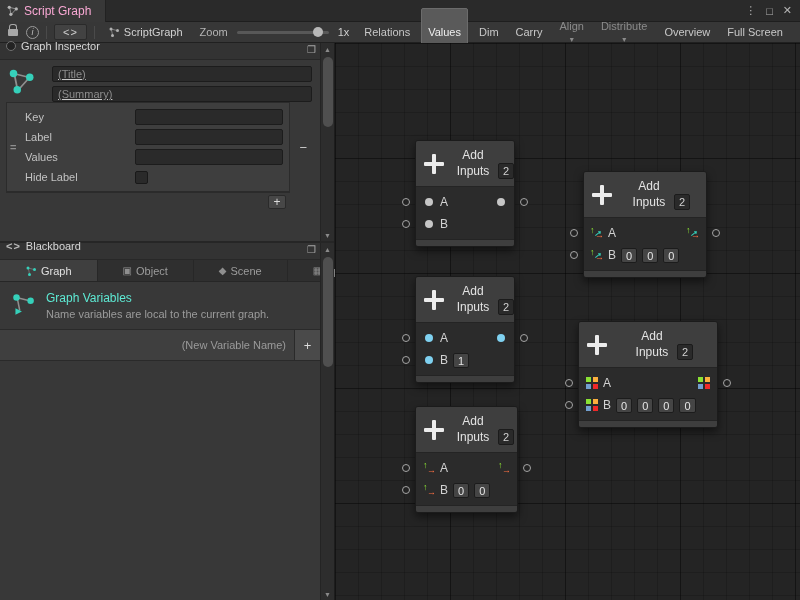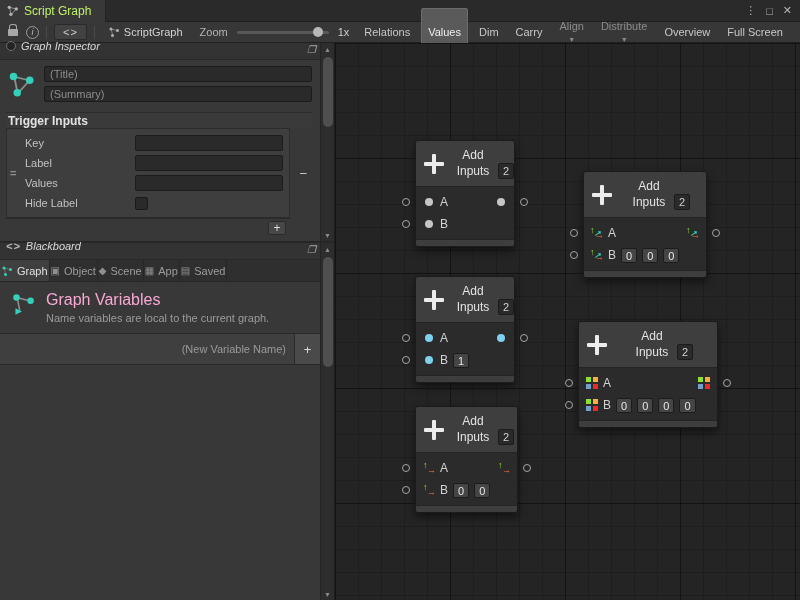--- a/index.html
+++ b/index.html
@@ -1,21 +1,21 @@
 <!DOCTYPE html>
 <html><head>
 <meta charset="utf-8">
 <style>
   * { margin:0; padding:0; box-sizing:border-box; }
   html,body { width:800px; height:600px; overflow:hidden; background:#383838;
     font-family:"Liberation Sans", sans-serif; font-size:11px; color:#c8c8c8; }
 
   
   .titlebar{position:absolute;left:0;top:0;width:800px;height:22px;background:#2a2a2a;border-bottom:1px solid #1e1e1e;display:flex;align-items:center;}
-  .wtab{height:22px;display:flex;align-items:center;gap:5px;padding:0 14px 0 6px;background:#383838;border-right:1px solid #222;color:#bef264;font-size:12px;}
+  .wtab{height:22px;display:flex;align-items:center;gap:5px;padding:0 14px 0 6px;background:#383838;border-right:1px solid #222;color:#f9a8d4;font-size:12px;}
   .wctrls{margin-left:auto;display:flex;align-items:center;gap:10px;padding-right:8px;color:#b5b5b5;font-size:11px;}
   .wctrls span{cursor:default;}
 
   
   .toolbar{position:absolute;left:0;top:22px;width:800px;height:21px;background:#373737;border-bottom:1px solid #202020;display:flex;align-items:center;padding:0 4px;gap:5px;}
   .lock{width:10px;height:7px;background:#a8a8a8;border-radius:1px;position:relative;margin:0 3px 0 4px;}
   .lock::before{content:"";position:absolute;left:1px;top:-5px;width:6px;height:5px;border:1.5px solid #a8a8a8;border-bottom:none;border-radius:3px 3px 0 0;}
   .info{width:13px;height:13px;border:1px solid #9a9a9a;border-radius:50%;display:flex;align-items:center;justify-content:center;font-size:9px;font-style:italic;color:#bdbdbd;}
   .vsep{width:1px;height:13px;background:#4a4a4a;margin:0 2px;}
   .code-btn{padding:1px 8px;background:#424242;border:1px solid #2a2a2a;border-radius:2px;color:#cfcfcf;font-size:11px;letter-spacing:1px;}
@@ -25,28 +25,28 @@
   .slider .track{position:absolute;left:0;right:0;top:5px;height:3px;background:#585858;border-radius:2px;}
   .slider .knob{position:absolute;left:76px;top:1px;width:10px;height:10px;border-radius:50%;background:#b8b8b8;}
   .zoom-val{color:#cfcfcf;margin-right:4px;}
   .tb-btn{padding:2px 6px;color:#c8c8c8;border-radius:2px;white-space:nowrap;display:flex;align-items:center;gap:3px;}
   .tb-btn.active{background:#5a5a5a;border:1px solid #6b6b6b;color:#efefef;padding:17px 6px;}
   .tb-btn.dim{color:#8b8b8b;flex-direction:column;}
   .caret{font-size:8px;color:#8b8b8b;}
 
   
   .left-panel{position:absolute;left:0;top:43px;width:335px;bottom:0;background:#383838;border-right:1px solid #1d1d1d;display:flex;flex-direction:column;}
-  .sec-head{height:17px;background:#333333;border-bottom:1px solid #282828;display:flex;align-items:center;gap:5px;padding:0 18px 11px 6px;color:#d6d6d6;position:relative;font-style:italic;}
+  .sec-head{height:17px;background:#333333;border-bottom:1px solid #282828;display:flex;align-items:center;gap:5px;padding:0 18px 11px 6px;color:#d6d6d6;position:relative;}
   .sec-ico{width:10px;height:10px;border-radius:50%;background:#232323;border:1px solid #6f6f6f;}
   .dock{position:absolute;right:18px;top:1px;color:#a5a5a5;font-size:10px;}
   .code-ico{color:#b9b9b9;font-weight:bold;letter-spacing:1px;}
 
   .inspector{position:relative;height:198px;flex:0 0 auto;}
   .insp-content{padding:6px 22px 0 6px;}
-  .title-row{display:flex;gap:8px;align-items:center;}
+  .title-row{display:flex;gap:16px;align-items:flex-start;text-decoration:underline;}
   .fields{flex:1;display:flex;flex-direction:column;gap:4px;}
   .txt{height:16px;background:#2a2a2a;border:1px solid #1c1c1c;border-radius:2px;color:#c8c8c8;font-size:11px;padding:0 5px;width:100%;font-family:"Liberation Sans",sans-serif;}
   .txt::placeholder{color:#8d8d8d;}
   .trig-head{margin:10px 0 0 0;height:16px;line-height:16px;font-weight:bold;color:#e2e2e2;font-size:12px;background:#3a3a3a;border-top:1px solid #2c2c2c;padding-left:2px;}
   .trig-group{position:relative;background:#3e3e3e;border:1px solid #2b2b2b;padding:4px 6px 4px 18px;margin-right:22px;}
   .frow{display:flex;align-items:center;height:20px;gap:6px;}
   .frow label{flex:1;color:#c2c2c2;}
   .frow .txt{width:148px;flex:0 0 148px;}
   .checkbox{width:13px;height:13px;background:#2a2a2a;border:1px solid #191919;border-radius:2px;margin-right:135px;}
   .drag{position:absolute;left:3px;top:50%;transform:translateY(-50%);color:#8f8f8f;font-weight:bold;}
@@ -57,25 +57,25 @@
   .vscroll{position:absolute;top:0;bottom:0;right:0;width:14px;background:#2d2d2d;border-left:1px solid #242424;display:flex;flex-direction:column;align-items:center;}
   .sb-btn{height:12px;width:14px;display:flex;align-items:center;justify-content:center;font-size:7px;color:#8a8a8a;}
   .sb-track{flex:1;width:14px;position:relative;}
   .sb-thumb{position:absolute;left:2px;right:2px;background:#4f4f4f;border-radius:5px;}
 
   .divider{height:2px;background:#262626;flex:0 0 auto;}
 
   .blackboard{position:relative;flex:1;display:flex;flex-direction:column;}
   .bb-content{flex:1;display:flex;flex-direction:column;margin-right:14px;}
   .tabs{height:22px;background:#2f2f2f;border-bottom:1px solid #262626;display:flex;align-items:stretch;}
-  .tab{display:flex;align-items:center;gap:4px;padding:0 1px;color:#9c9c9c;border-right:1px solid #272727;}
+  .tab{display:flex;align-items:center;gap:4px;padding:0 25px;color:#9c9c9c;border-right:1px solid #272727;}
   .tab.selected{background:#3f3f3f;color:#e0e0e0;}
   .tab .tico{font-size:10px;color:#8f8f8f;}
   .vars{display:flex;gap:10px;padding:9px 10px;align-items:flex-start;}
-  .vtitle{color:#f9a8d4;font-size:16px;margin-bottom:3px;}
+  .vtitle{color:#5eead4;font-size:12px;margin-bottom:3px;}
   .vdesc{color:#9b9b9b;font-size:11px;}
   .newvar{height:32px;background:#3f3f3f;border-top:1px solid #2a2a2a;border-bottom:1px solid #2a2a2a;display:flex;align-items:center;}
   .newvar input{flex:1;background:transparent;border:none;outline:none;color:#c8c8c8;text-align:right;padding-right:8px;font-size:11px;font-family:"Liberation Sans",sans-serif;}
   .newvar input::placeholder{color:#9a9a9a;}
   .newvar .plusbox{width:26px;height:100%;border-left:1px solid #2a2a2a;background:#4a4a4a;display:flex;align-items:center;justify-content:center;color:#dcdcdc;font-size:13px;}
   .bb-empty{flex:1;background:#383838;}
 
   
   .canvas{position:absolute;left:335px;top:43px;right:0;bottom:0;background-color:#242424;
     background-image:
@@ -186,21 +186,20 @@
           <path d="M6 6 L18 9 M7 8 L9 18 M18 10 L10 19" stroke="#8f8f8f" stroke-width="1.4" fill="none"></path>
           <circle cx="6" cy="6" r="3" fill="#35d0ba"></circle>
             <circle cx="19" cy="9" r="3" fill="#35d0ba"></circle>
             <circle cx="9" cy="19" r="3" fill="#35d0ba"></circle>
         </svg>
         <div class="fields">
           <input class="txt" placeholder="(Title)" style="">
           <input class="txt" placeholder="(Summary)" style="">
         </div>
       </div>
-      <div class="trig-head">Trigger Inputs</div>
       <div class="trig-group">
         <span class="drag">=</span>
         <div class="frow">
           <label>Key</label>
           <input class="txt" style="">
         </div>
         <div class="frow">
           <label>Label</label>
           <input class="txt" style="">
         </div>

